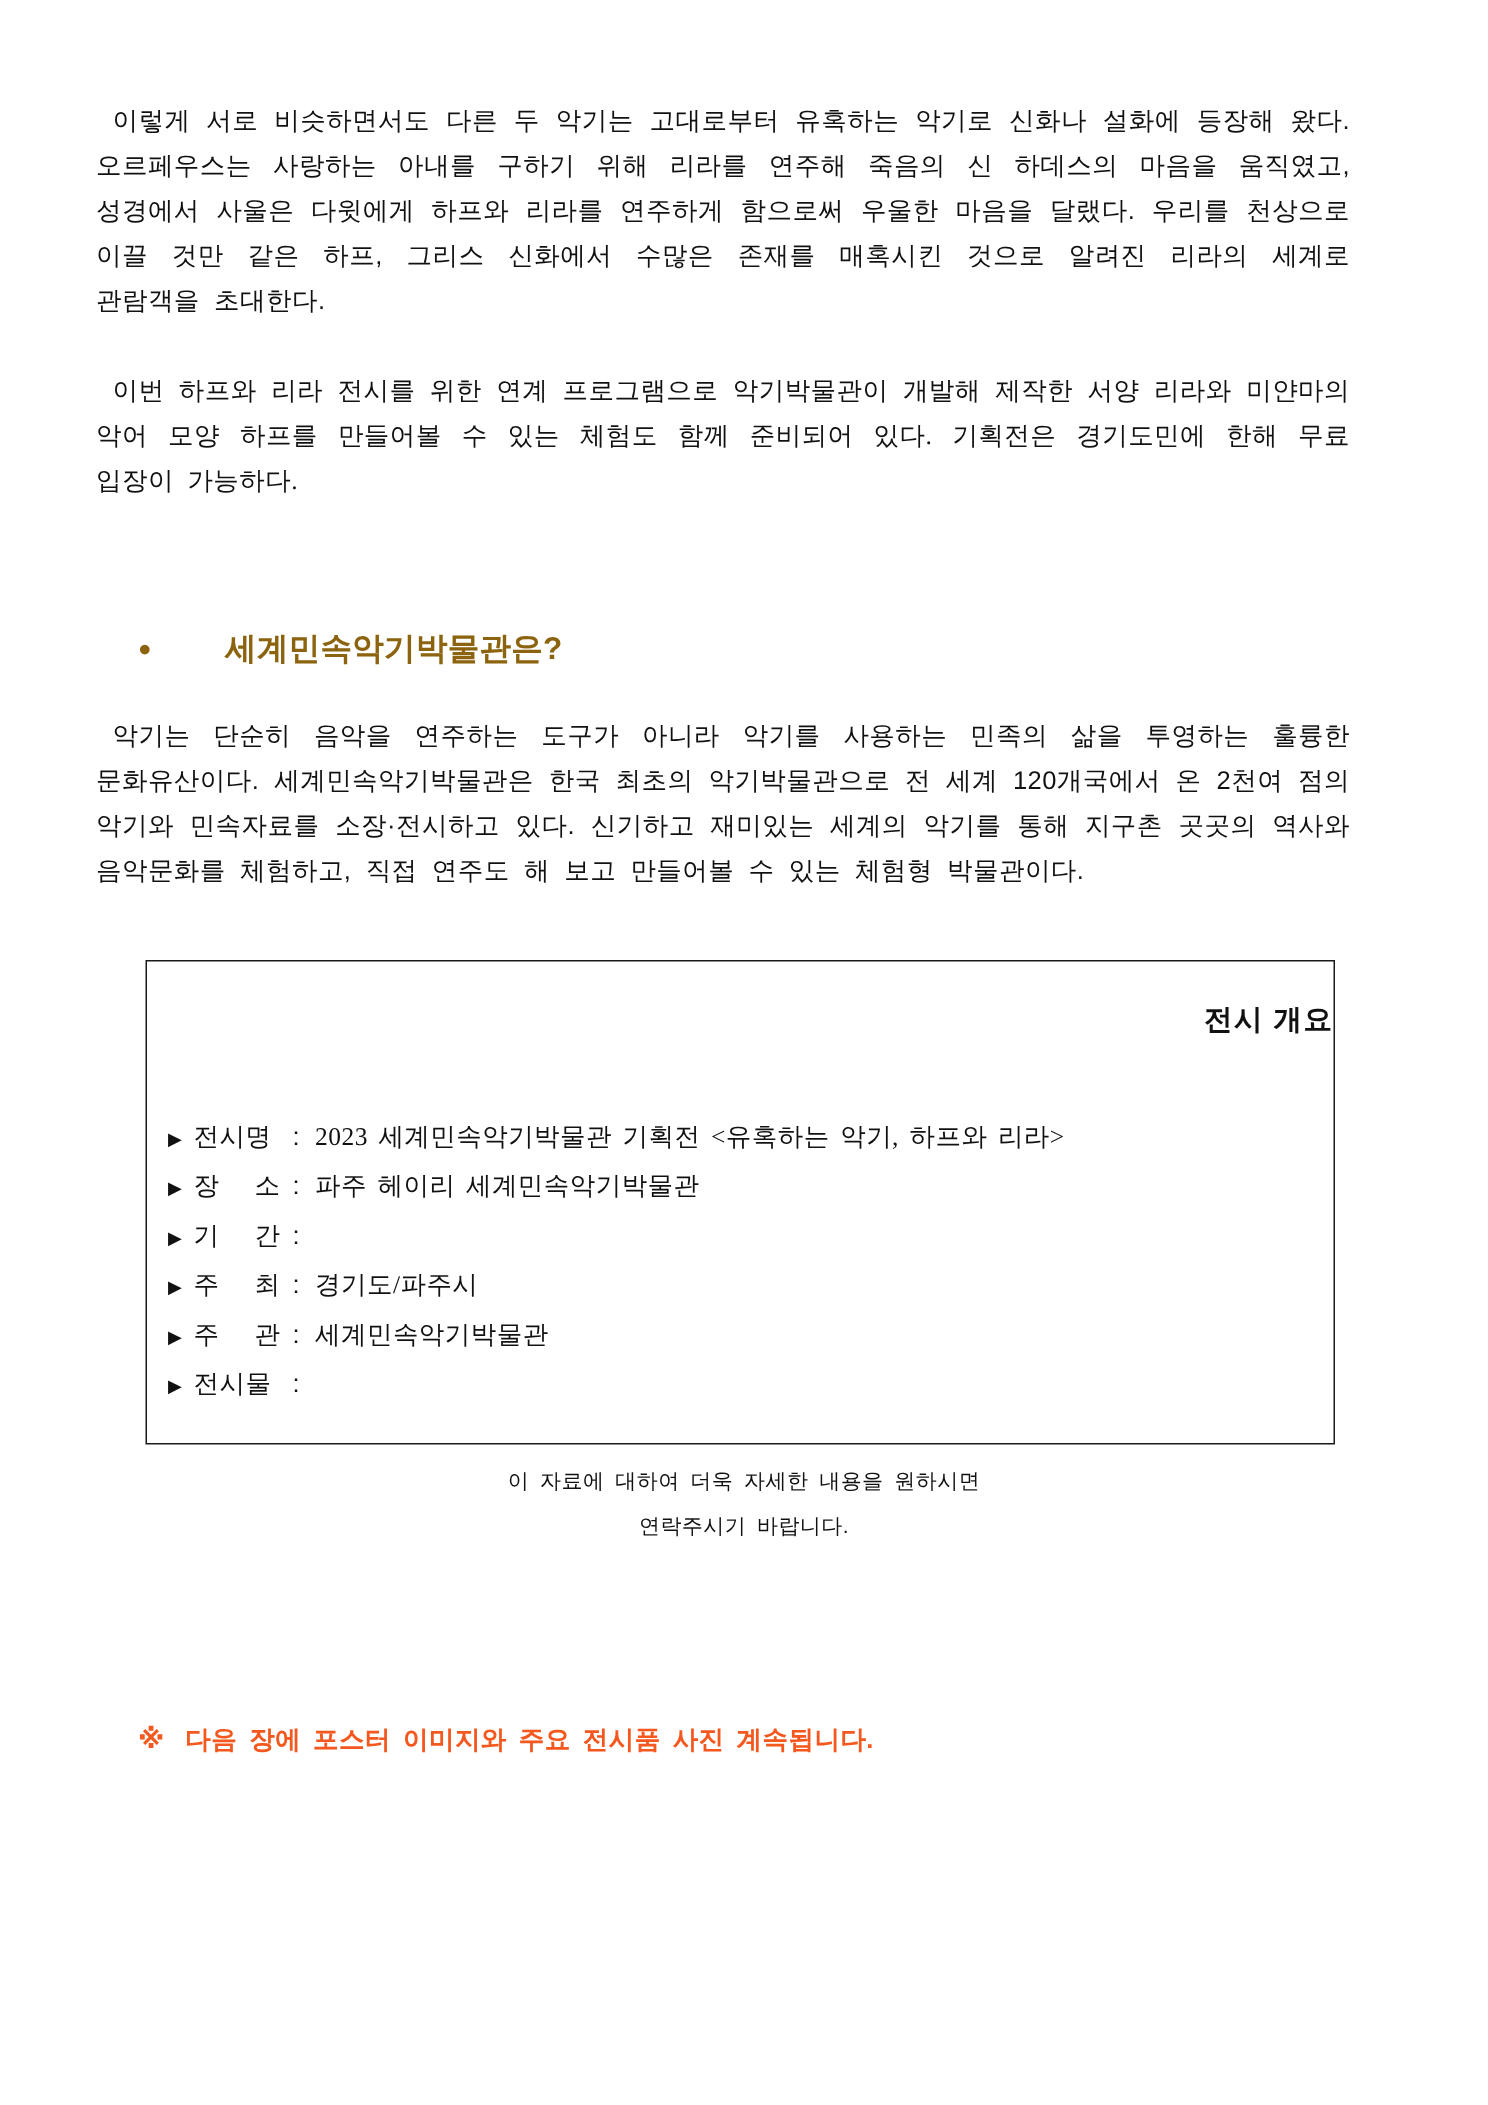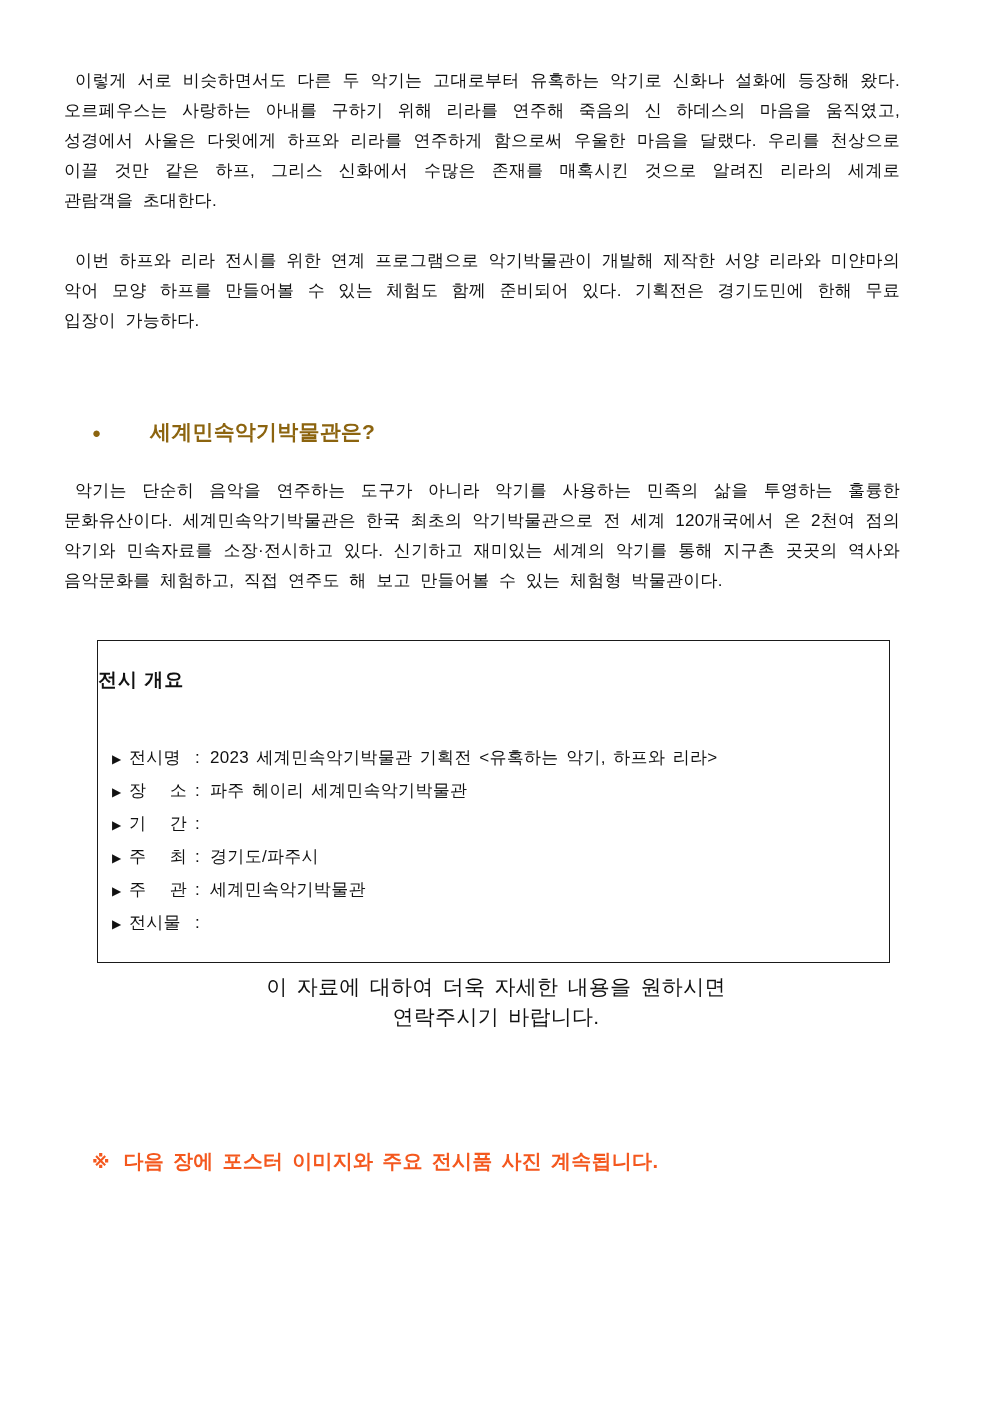--- a/index.html
+++ b/index.html
@@ -24,21 +24,21 @@
     font-size: 17px;
     line-height: 30px;
     letter-spacing: 0.3px;
     word-spacing: 4.5px;
     text-align: justify;
     word-break: keep-all;
     text-indent: 11px;
     color: #111111;
   }
   .para-intro   { top: 66px;  }
-  .para-program { top: 246px; }
+  .para-program { top: 246px; font-family: Liberation Serif, serif; }
   .para-about   { top: 476px; }
 
   .about-heading {
     position: absolute;
     top: 418px;
     left: 92px;
     display: flex;
     align-items: center;
     gap: 13px;
     color: #8C640F;
@@ -59,21 +59,21 @@
     top: 640px;
     left: 97px;
     width: 793px;
     height: 323px;
     box-sizing: border-box;
     border: 1.5px solid #1a1a1a;
     background: #ffffff;
   }
   .ov-title {
     margin-top: 26px;
-    text-align: left;
+    text-align: right;
     font-size: 19px;
     font-weight: bold;
     letter-spacing: 1px;
   }
   .ov-list {
     margin-top: 48px;
     padding-left: 14px;
   }
   .ov-item {
     display: flex;
@@ -96,47 +96,48 @@
     text-align: justify;
     text-align-last: justify;
   }
   .ov-colon {
     flex: 0 0 auto;
     margin: 0 10px 0 8px;
   }
   .ov-value {
     flex: 0 0 auto;
     word-spacing: 2.5px;
+    font-family: Liberation Serif, serif;
   }
 
   .contact {
     position: absolute;
     top: 972px;
     left: 0;
     width: 992px;
     text-align: center;
-    font-size: 21px;
+    font-size: 14px;
     line-height: 30px;
     letter-spacing: 0.3px;
     word-spacing: 3px;
   }
   .contact-line { white-space: pre-wrap; }
 
   .note {
     position: absolute;
     top: 1148px;
     left: 92px;
     display: flex;
     align-items: baseline;
     gap: 14px;
     color: #F4581E;
     font-weight: bold;
   }
   .note .note-marker { font-size: 18px; }
-  .note .note-text   { font-size: 20px; letter-spacing: 0.3px; word-spacing: 3px; text-align: center; }
+  .note .note-text   { font-size: 17px; letter-spacing: 0.3px; word-spacing: 3px; text-align: center; }
 
   .pagenum {
     position: absolute;
     top: 1342px;
     left: 0;
     width: 992px;
     text-align: center;
     font-size: 15.5px;
     letter-spacing: 1px;
     color: #111111;

